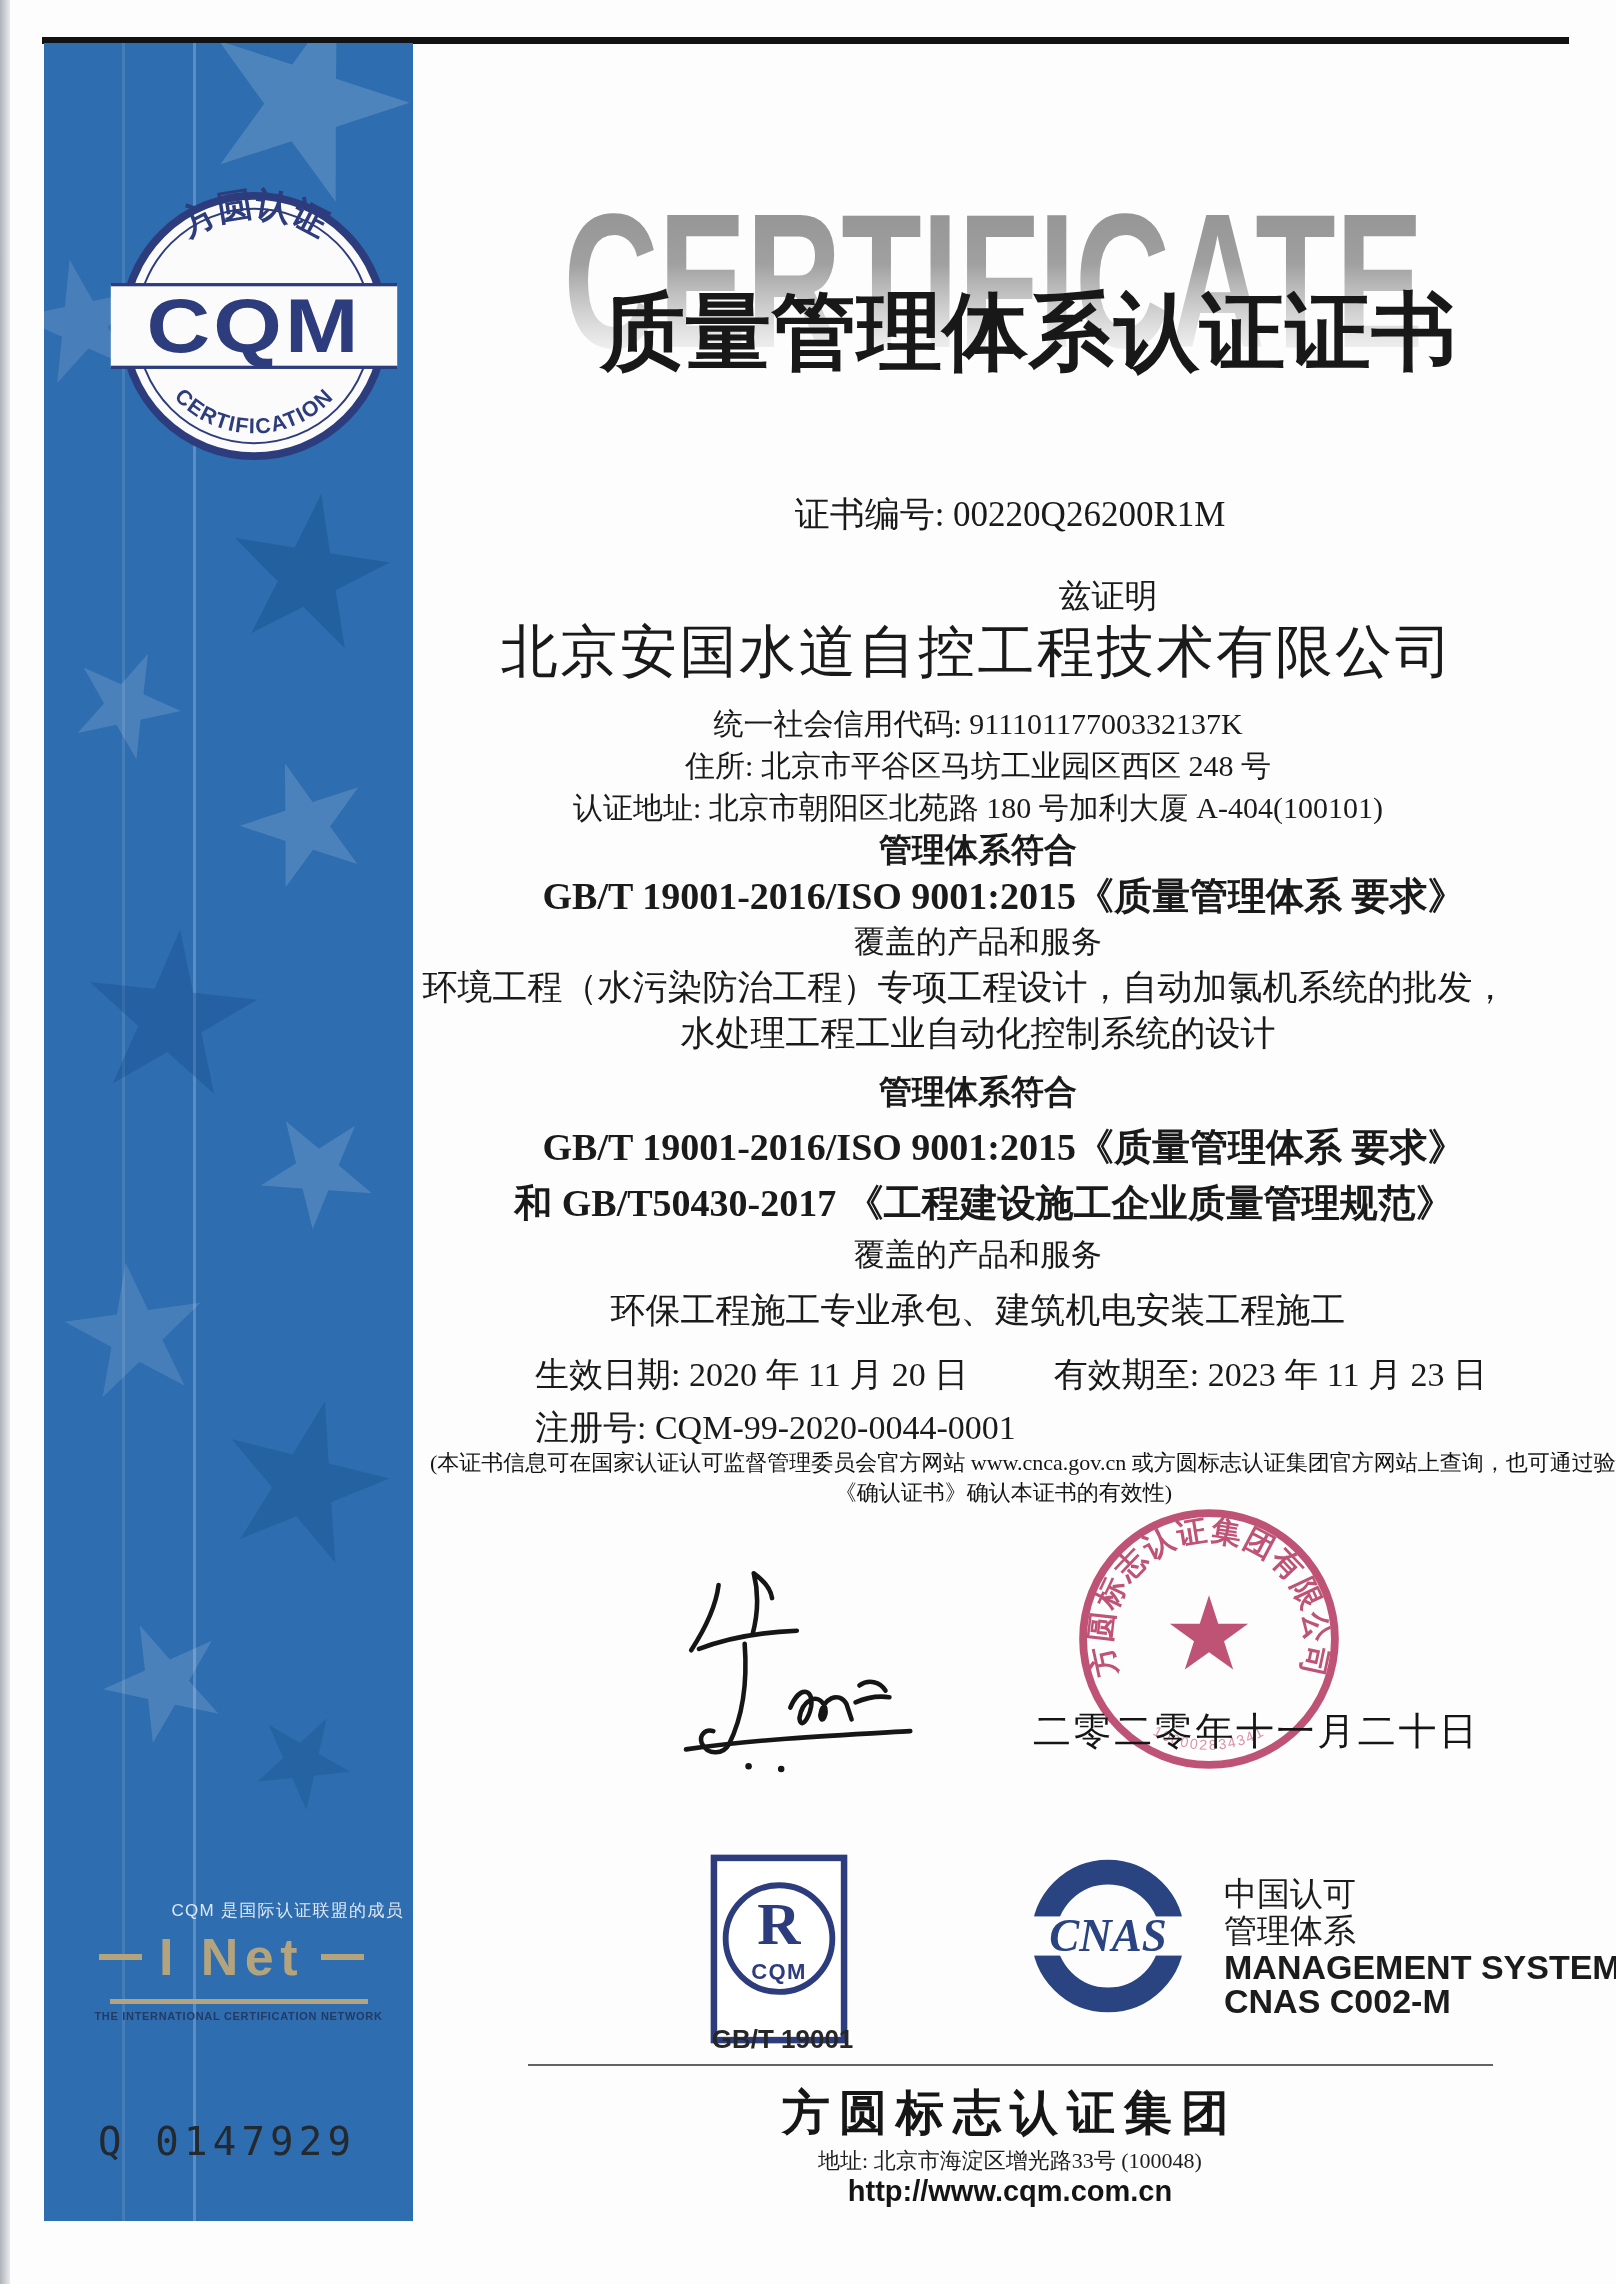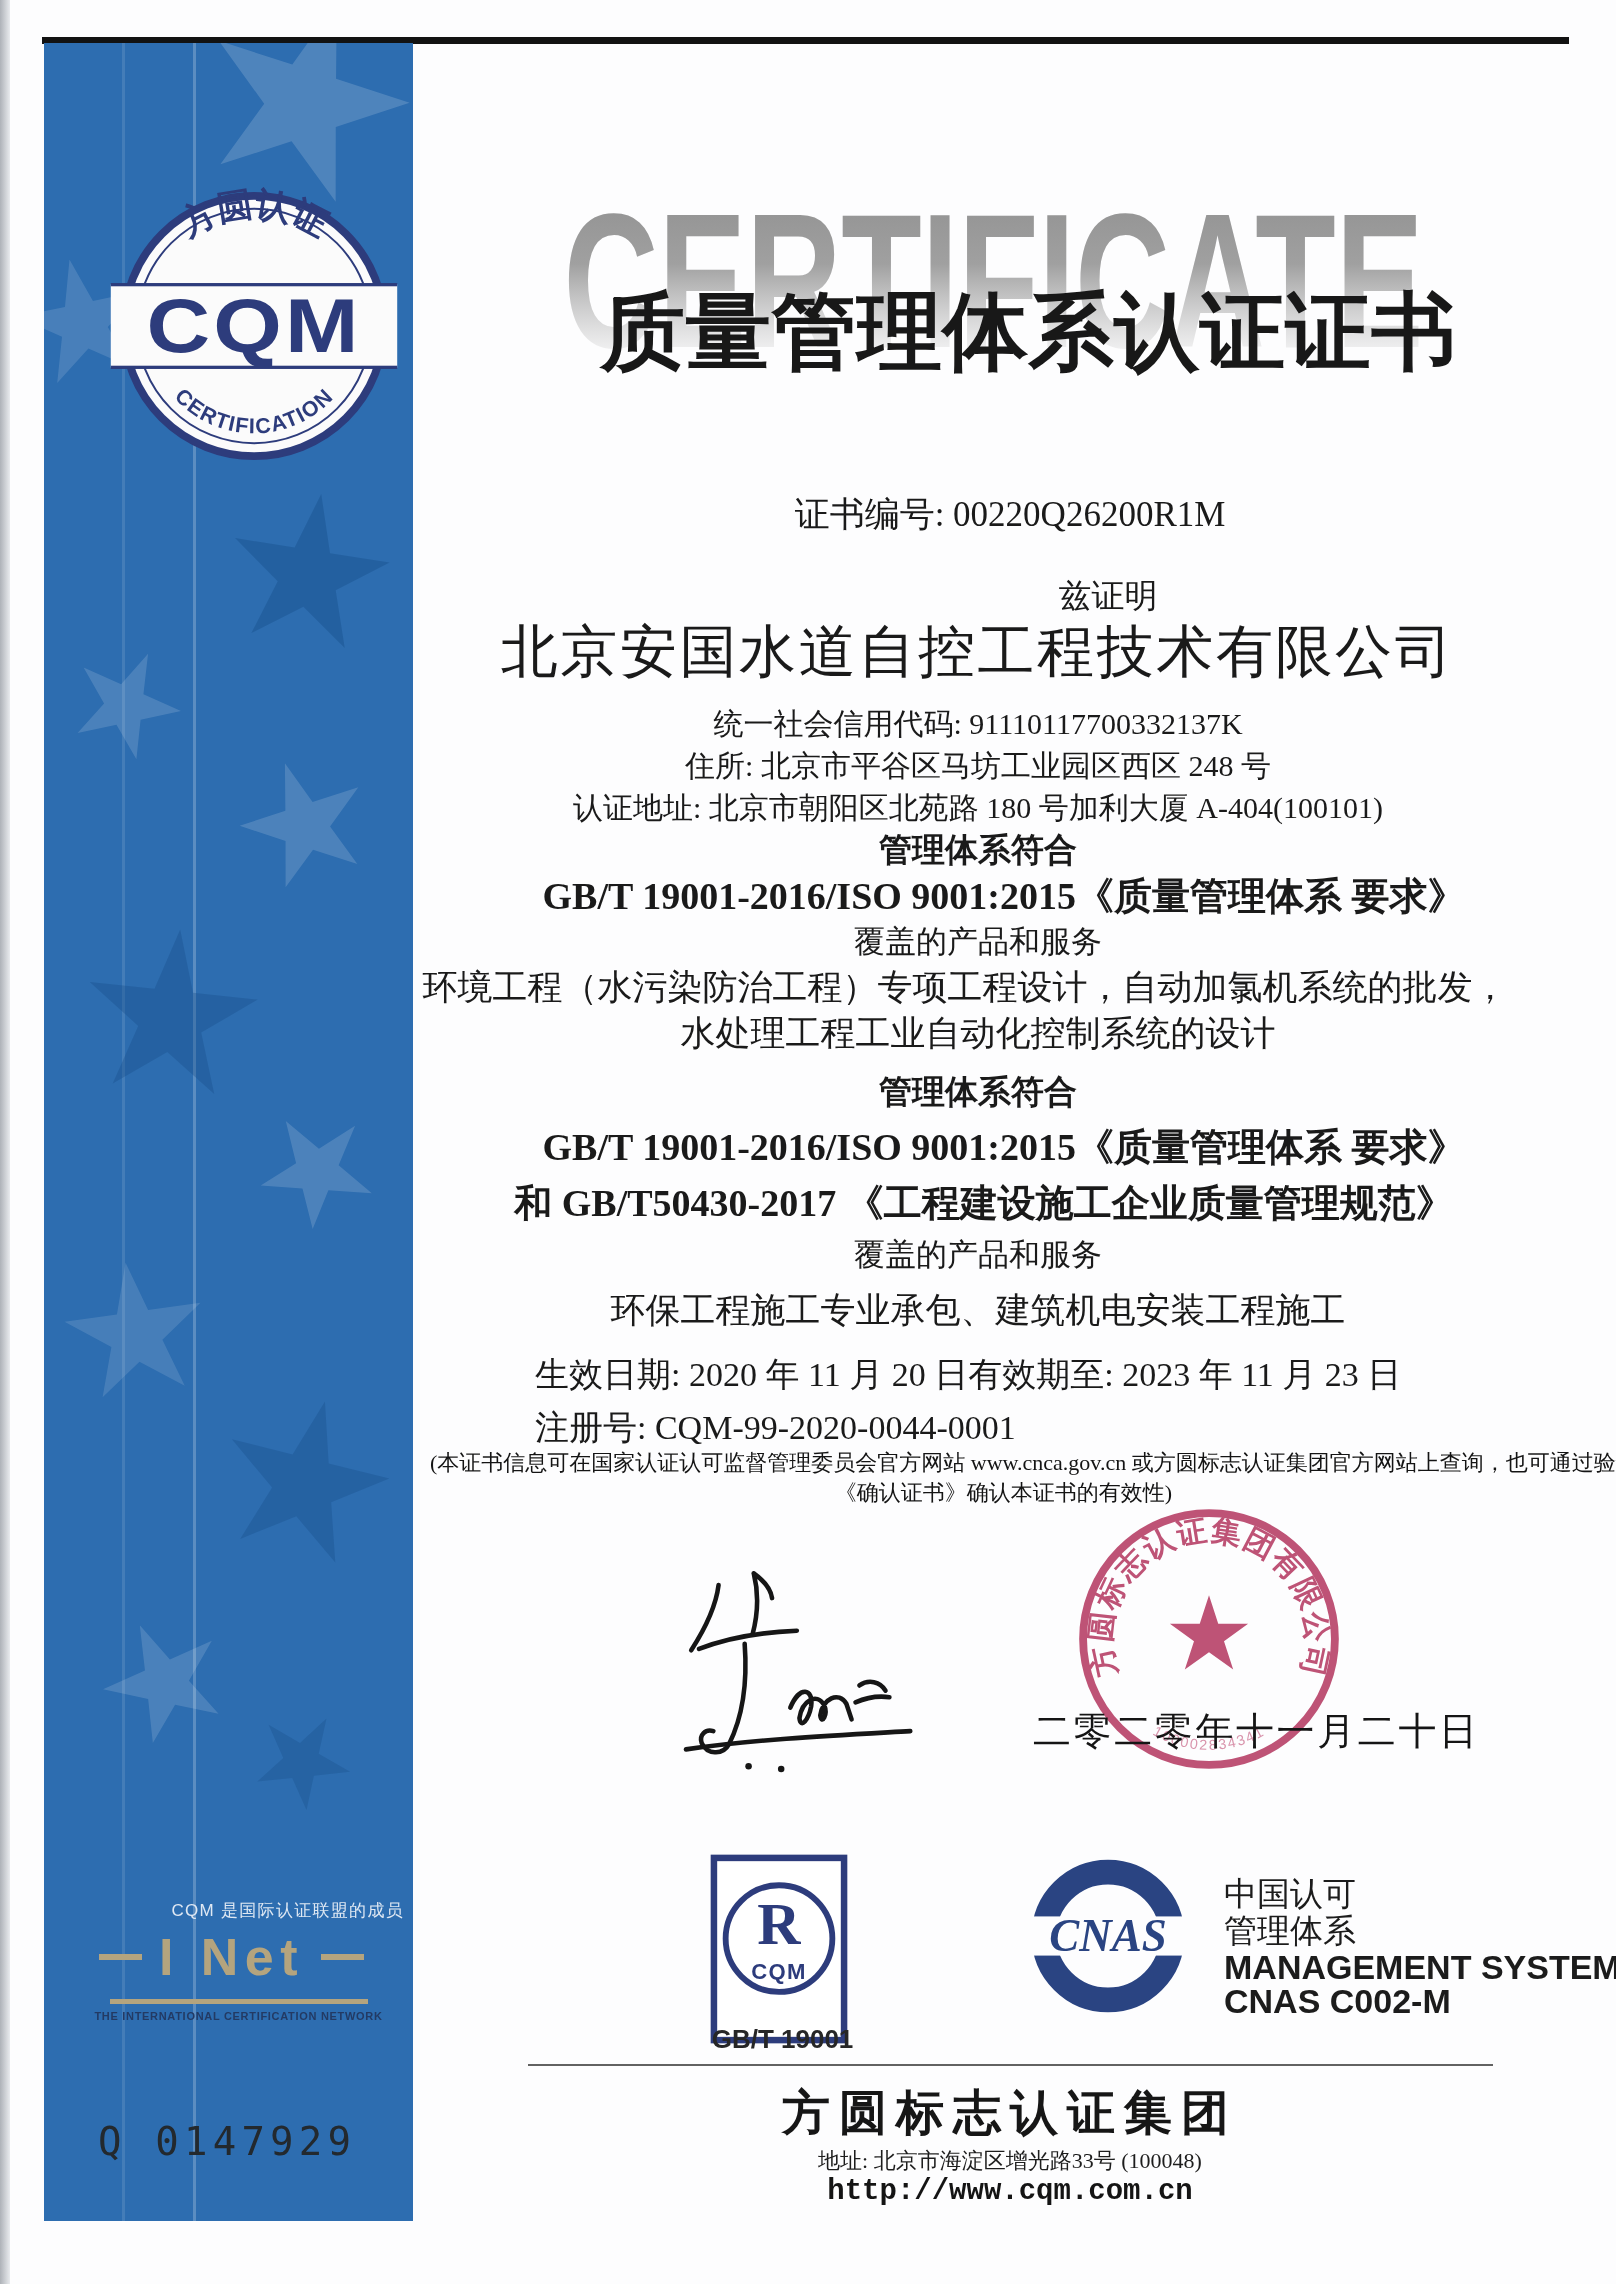--- a/index.html
+++ b/index.html
@@ -21,32 +21,32 @@
   .ln{position:absolute;left:424px;width:1108px;text-align:center;white-space:nowrap;line-height:1;}
   .serif46{font-size:30px;}
   .kai54{font-size:35px;}
   .hdr{font-size:33px;font-weight:700;}
   .std{font-size:38px;font-weight:700;}
   .cov{font-size:31px;font-weight:400;}
   
   .cert-title{left:574px;top:289px;width:847px;font-size:85px;font-weight:900;
     font-family:"Liberation Sans","DejaVu Sans",sans-serif;letter-spacing:0.7px;color:#181818;text-align:center;white-space:nowrap;line-height:1;margin-left:26px;}
   .company{left:417px;top:623px;width:1121px;font-size:57px;letter-spacing:2.6px;text-align:center;white-space:nowrap;line-height:1;font-weight:500;}
-  .dates-row{left:535px;top:1358px;width:952px;display:flex;font-size:34px;line-height:1;white-space:nowrap;}
+  .dates-row{left:535px;top:1358px;width:952px;display:flex;justify-content:space-between;font-size:34px;line-height:1;white-space:nowrap;}
   .reg-line{left:535px;top:1411px;font-size:34px;line-height:1;white-space:nowrap;}
   .fn{left:430px;width:1147px;text-align:center;font-size:22px;line-height:1;white-space:nowrap;color:#141414;}
   .seal-date{left:1033px;top:1715px;font-size:38px;letter-spacing:2.6px;white-space:nowrap;line-height:1;color:#151515;font-family:Liberation Mono, monospace;}
   
   .gbt-label{left:678px;top:2026px;width:209px;text-align:center;font-family:"Liberation Sans",sans-serif;font-weight:700;font-size:26px;color:#262626;line-height:1;}
   .cnas-line-zh{font-family:"Liberation Sans",sans-serif;font-size:33px;color:#1c1c1c;line-height:1;}
   .cnas-line-en{font-family:"Liberation Sans",sans-serif;font-weight:700;font-size:34px;color:#1c1c1c;line-height:1;}
   .divider{left:528px;top:2064px;width:965px;height:2px;background:#474747;opacity:.85;}
   .footer-org{left:456px;top:2089px;width:1108px;text-align:center;font-size:48px;font-weight:900;letter-spacing:9px;color:#161616;line-height:1;white-space:nowrap;}
   .footer-addr{left:456px;top:2150px;width:1108px;text-align:center;font-size:22px;color:#1d1d1d;line-height:1;white-space:nowrap;}
-  .footer-url{left:456px;top:2177px;width:1108px;text-align:center;font-size:29px;font-weight:700;font-family:Liberation Mono, monospace;color:#141414;line-height:1;white-space:nowrap;}
+  .footer-url{left:456px;top:2177px;width:1108px;text-align:center;font-size:29px;font-weight:700;font-family:Liberation Sans, sans-serif;color:#141414;line-height:1;white-space:nowrap;}
   
   .member-note{left:59px;top:1902px;width:345px;text-align:right;font-size:17px;letter-spacing:1.3px;color:#dfe8f3;font-family:"Liberation Sans",sans-serif;line-height:1;}
   .inet-row{left:59px;top:1931px;width:345px;display:flex;align-items:center;justify-content:center;gap:17px;}
   .inet-dash{width:43px;height:6.5px;background:#b4a47e;}
   .inet-text{font-family:"Liberation Sans",sans-serif;font-weight:700;font-size:52px;color:#b4a47e;letter-spacing:6.5px;line-height:1;}
   .inet-underline{left:110px;top:1999px;width:258px;height:5.2px;background:#b4a47e;}
   .inet-caption{left:78px;top:2010px;width:321px;text-align:center;font-family:"Liberation Sans",sans-serif;font-weight:700;font-size:11px;letter-spacing:0.7px;color:#233a63;line-height:1.2;}
   .sidebar-serial{left:98px;top:2122px;font-family:"DejaVu Sans Mono","Liberation Mono",monospace;font-size:39px;letter-spacing:5.2px;color:#23292e;line-height:1;}
   svg{overflow:visible;}
 </style>

